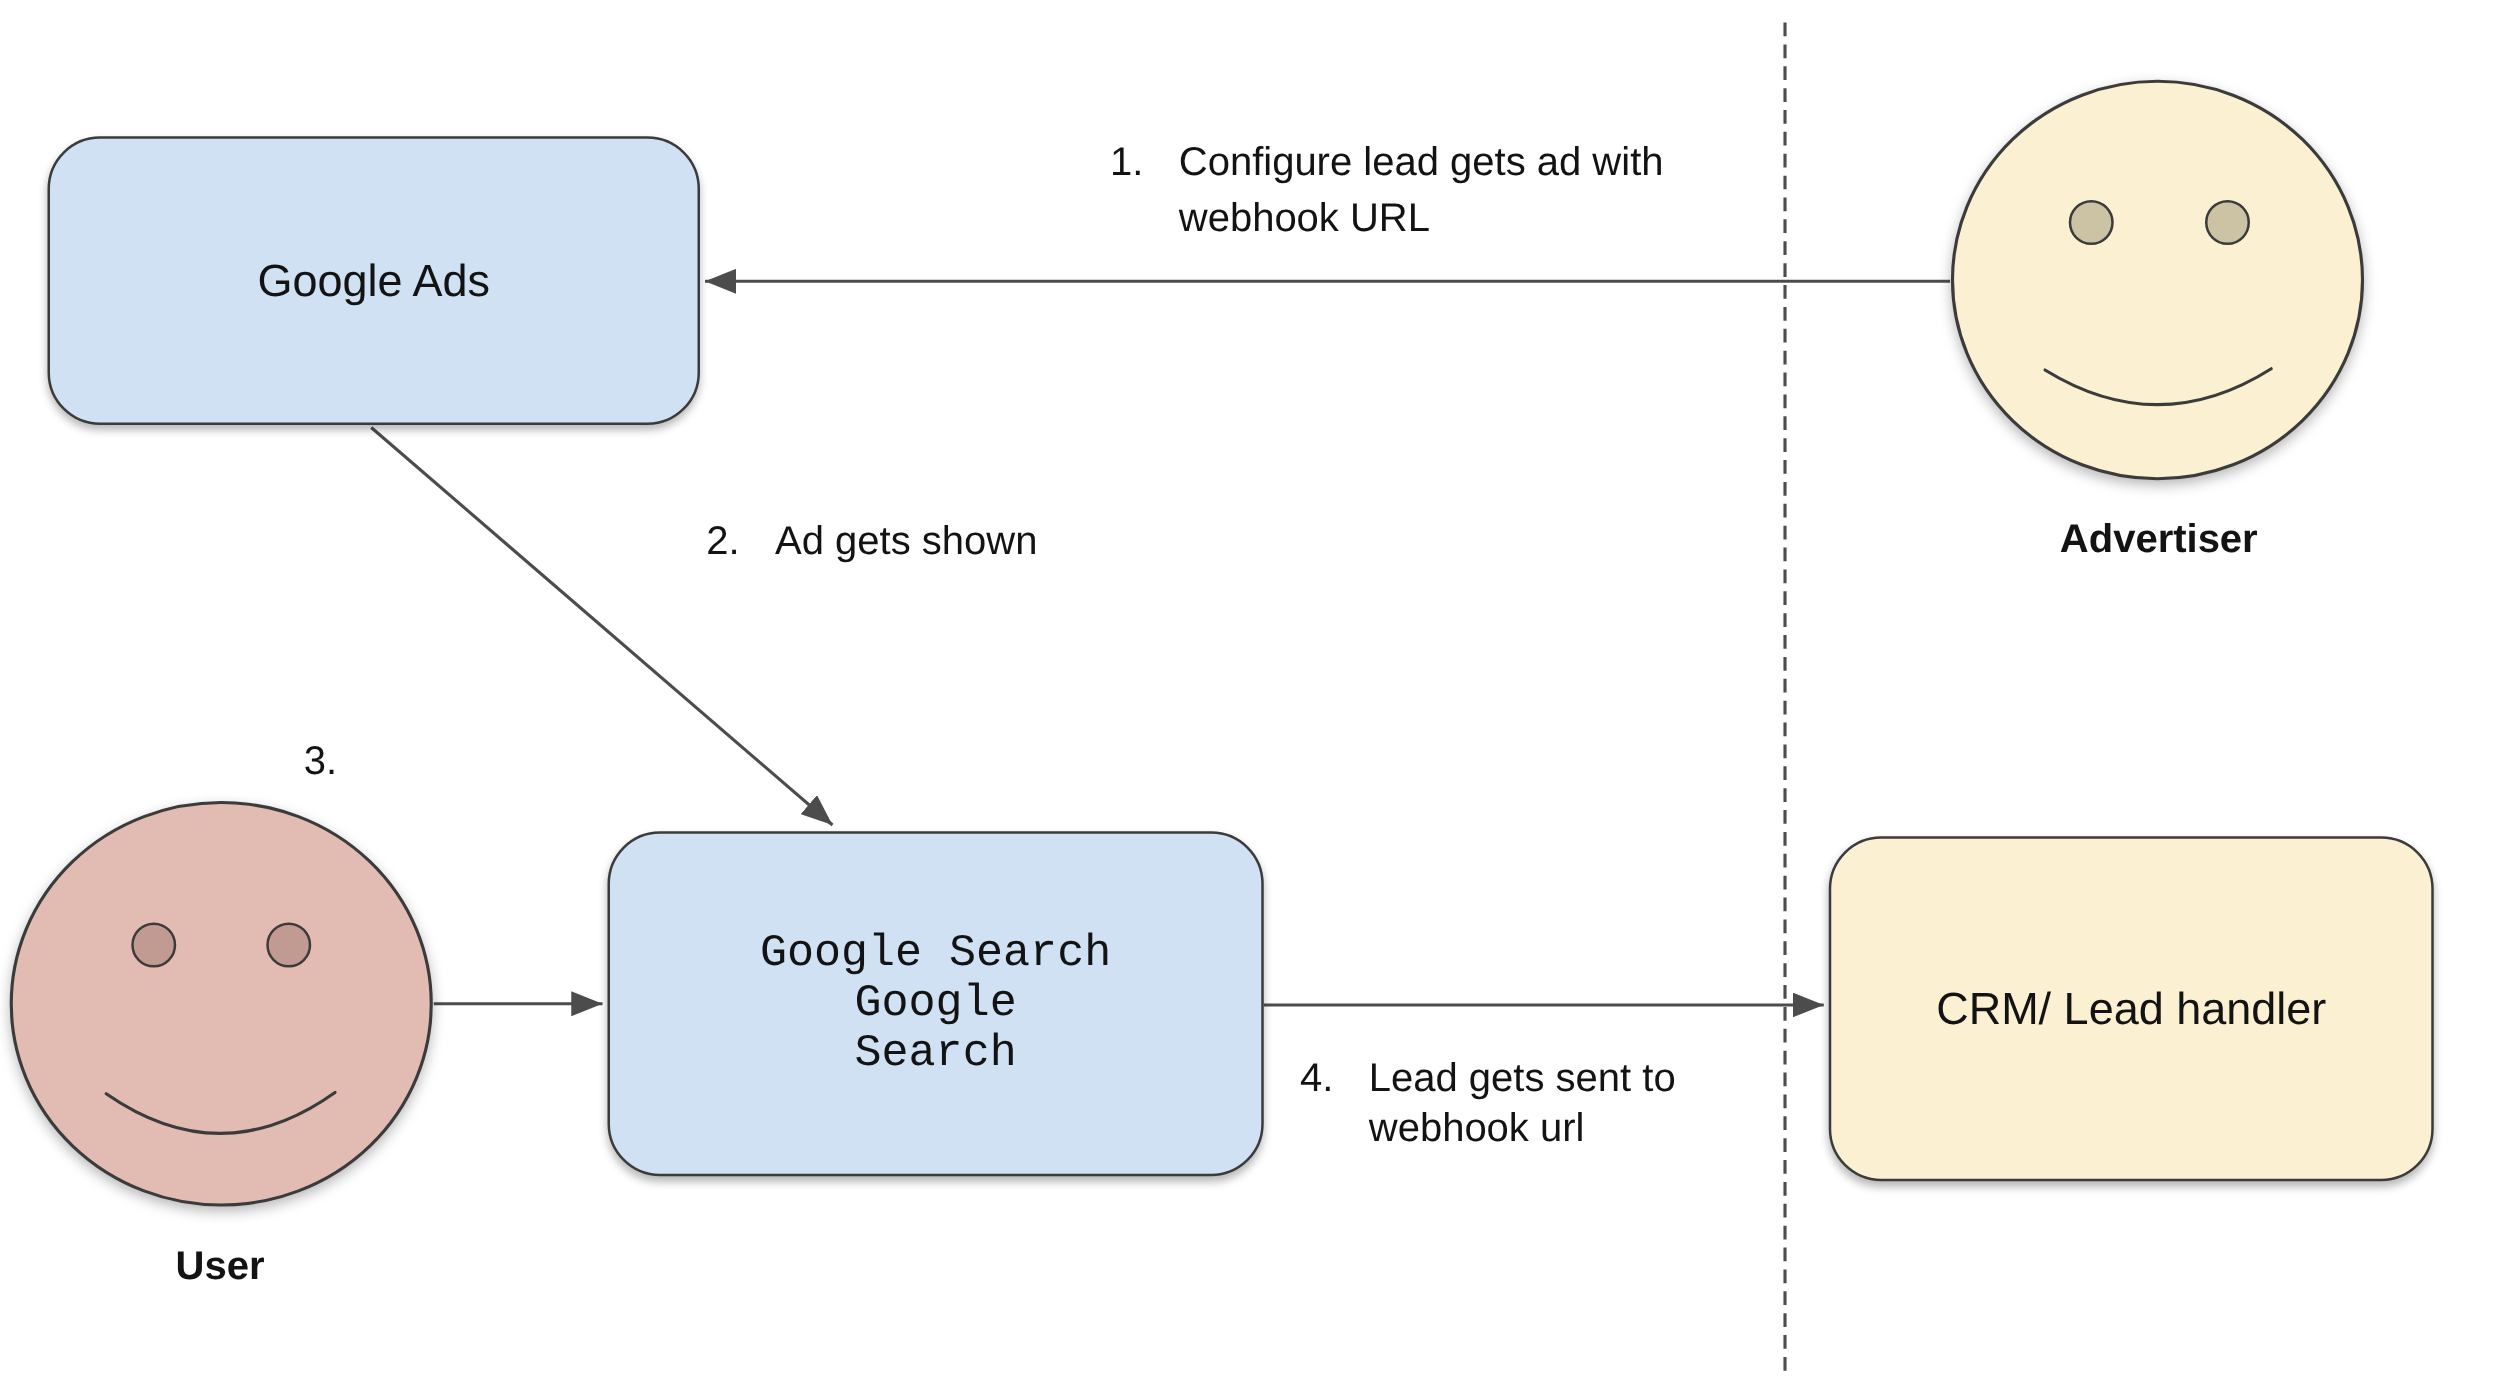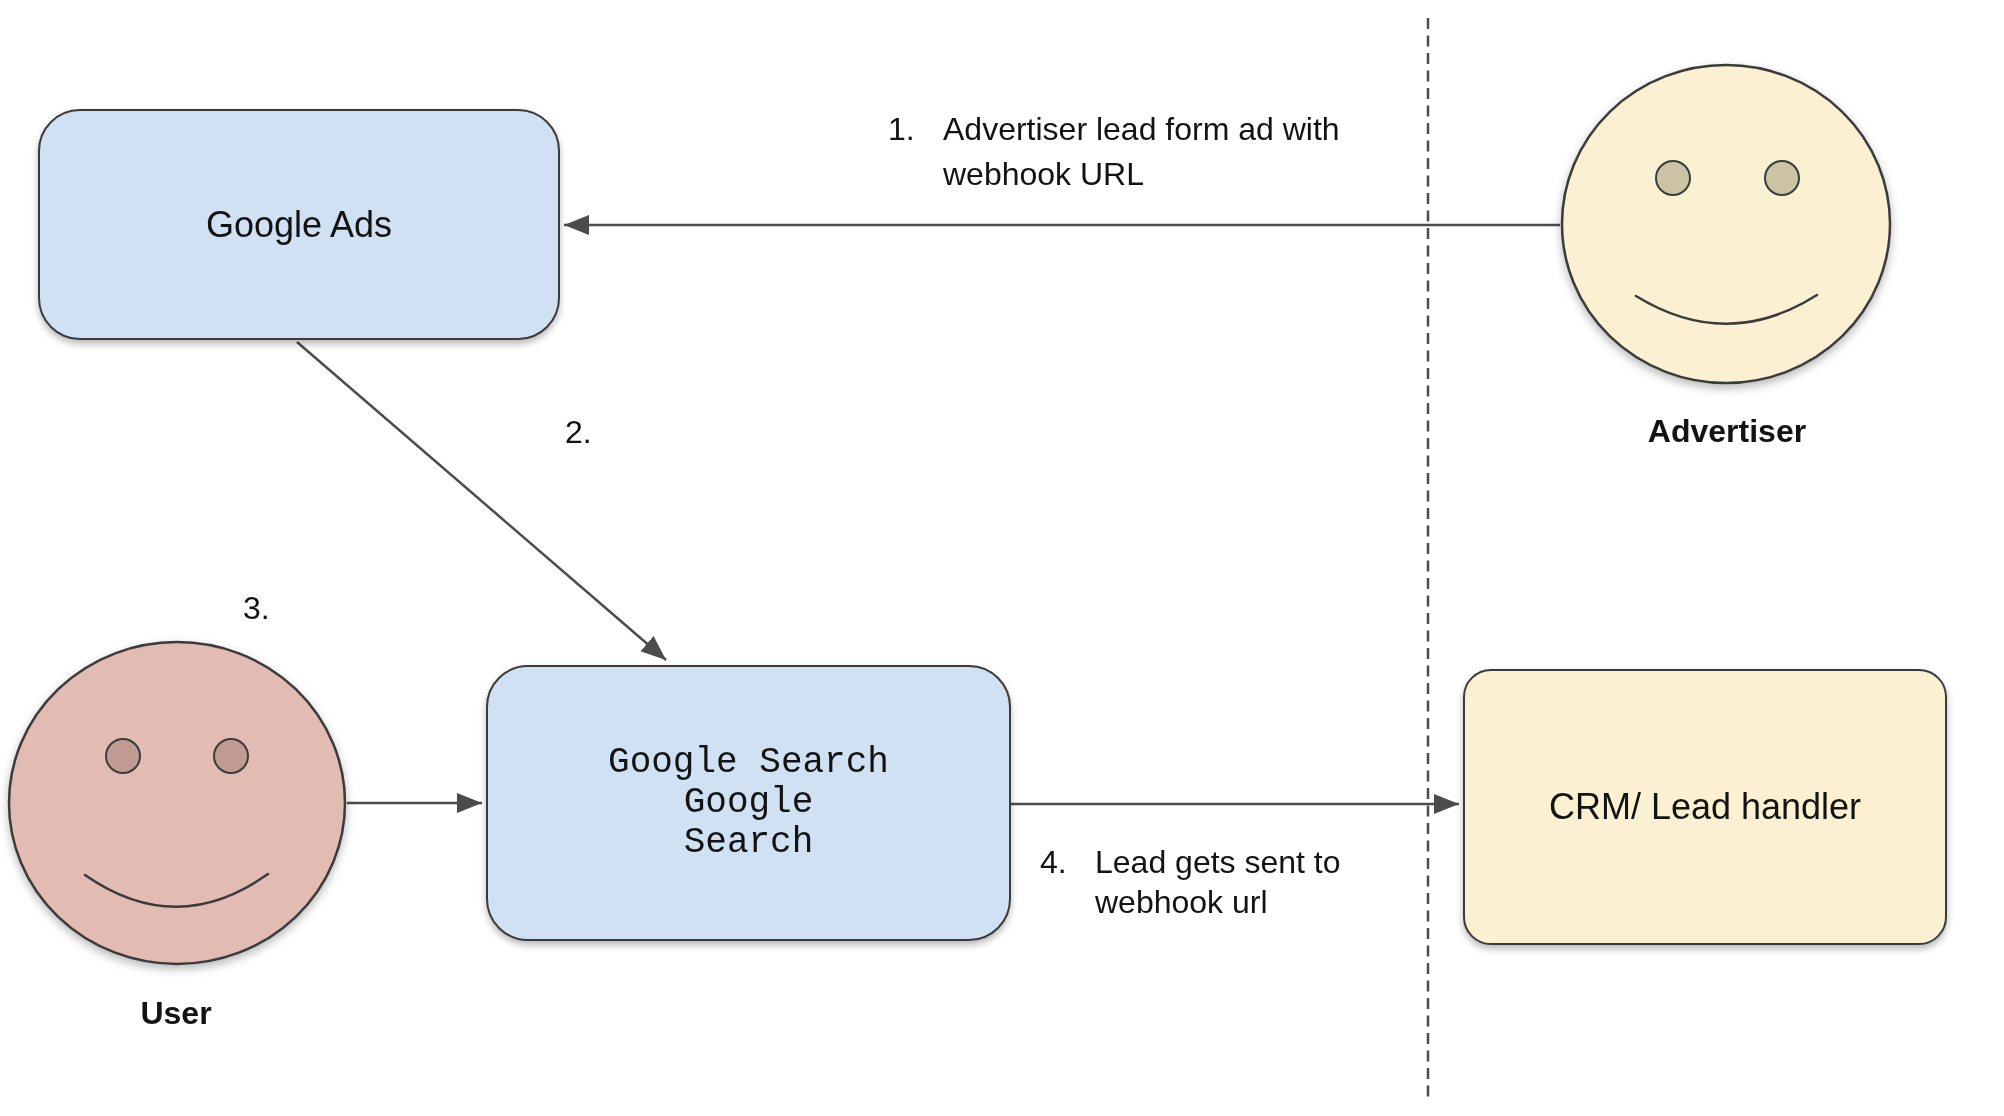--- a/index.html
+++ b/index.html
@@ -28,21 +28,21 @@
     text-align: left;
     font-size: 36px;
     line-height: 40px;
     box-shadow: 0 4px 7px rgba(0,0,0,0.28);
     box-sizing: border-box;
   }
   .blue-fill   { background: #cfe1f2; }
   .yellow-fill { background: #fbf1d2; }
   #google-ads        { left: 38px;   top: 109px; width: 522px; height: 231px; }
   #google-surfaces   { left: 486px;  top: 665px; width: 525px; height: 276px; font-family: Liberation Mono, monospace; }
-  #crm               { left: 1463px; top: 669px; width: 484px; height: 276px; border-radius: 28px; }
+  #crm               { left: 1463px; top: 669px; width: 484px; height: 276px; }
   .face-svg {
     position: absolute;
     overflow: visible;
     filter: drop-shadow(0 4px 5px rgba(0,0,0,0.28));
   }
   #advertiser-face { left: 1558px; top: 61px;  width: 336px; height: 326px; }
   #user-face       { left: 5px;    top: 639px; width: 344px; height: 330px; }
   .actor-label {
     position: absolute;
     transform: translate(-50%, -50%);
@@ -110,25 +110,26 @@
   <svg id="user-face" class="face-svg" viewBox="0 0 344 330" xmlns="http://www.w3.org/2000/svg">
     <ellipse cx="172" cy="164" rx="168" ry="161" fill="#e2bcb2" stroke="#3b3b3b" stroke-width="2.5"></ellipse>
     <circle cx="118" cy="117" r="17" fill="#c19a92" stroke="#3b3b3b" stroke-width="2"></circle>
     <circle cx="226" cy="117" r="17" fill="#c19a92" stroke="#3b3b3b" stroke-width="2"></circle>
     <path d="M 80 236 Q 172 300 263 235" fill="none" stroke="#3b3b3b" stroke-width="2.5" stroke-linecap="round"></path>
   </svg>
   <div id="user-label" class="actor-label">User</div>
 
   <div id="step-1" class="step-label">
     <span class="num">1.</span>
-    <span class="txt"><span>Advertiser lead form ad with</span><br><span>webhook URL</span></span>
+    <span class="txt"><span>Configure lead gets ad with</span><br><span>webhook URL</span></span>
   </div>
 
   <div id="step-2" class="step-label">
     <span class="num">2.</span>
+    <span class="txt">Ad gets shown</span>
   </div>
 
   <div id="step-3" class="step-label">
     <span class="num">3.</span>
   </div>
 
   <div id="step-4" class="step-label">
     <span class="num">4.</span>
     <span class="txt"><span>Lead gets sent to</span><br><span>webhook url</span></span>
   </div>

